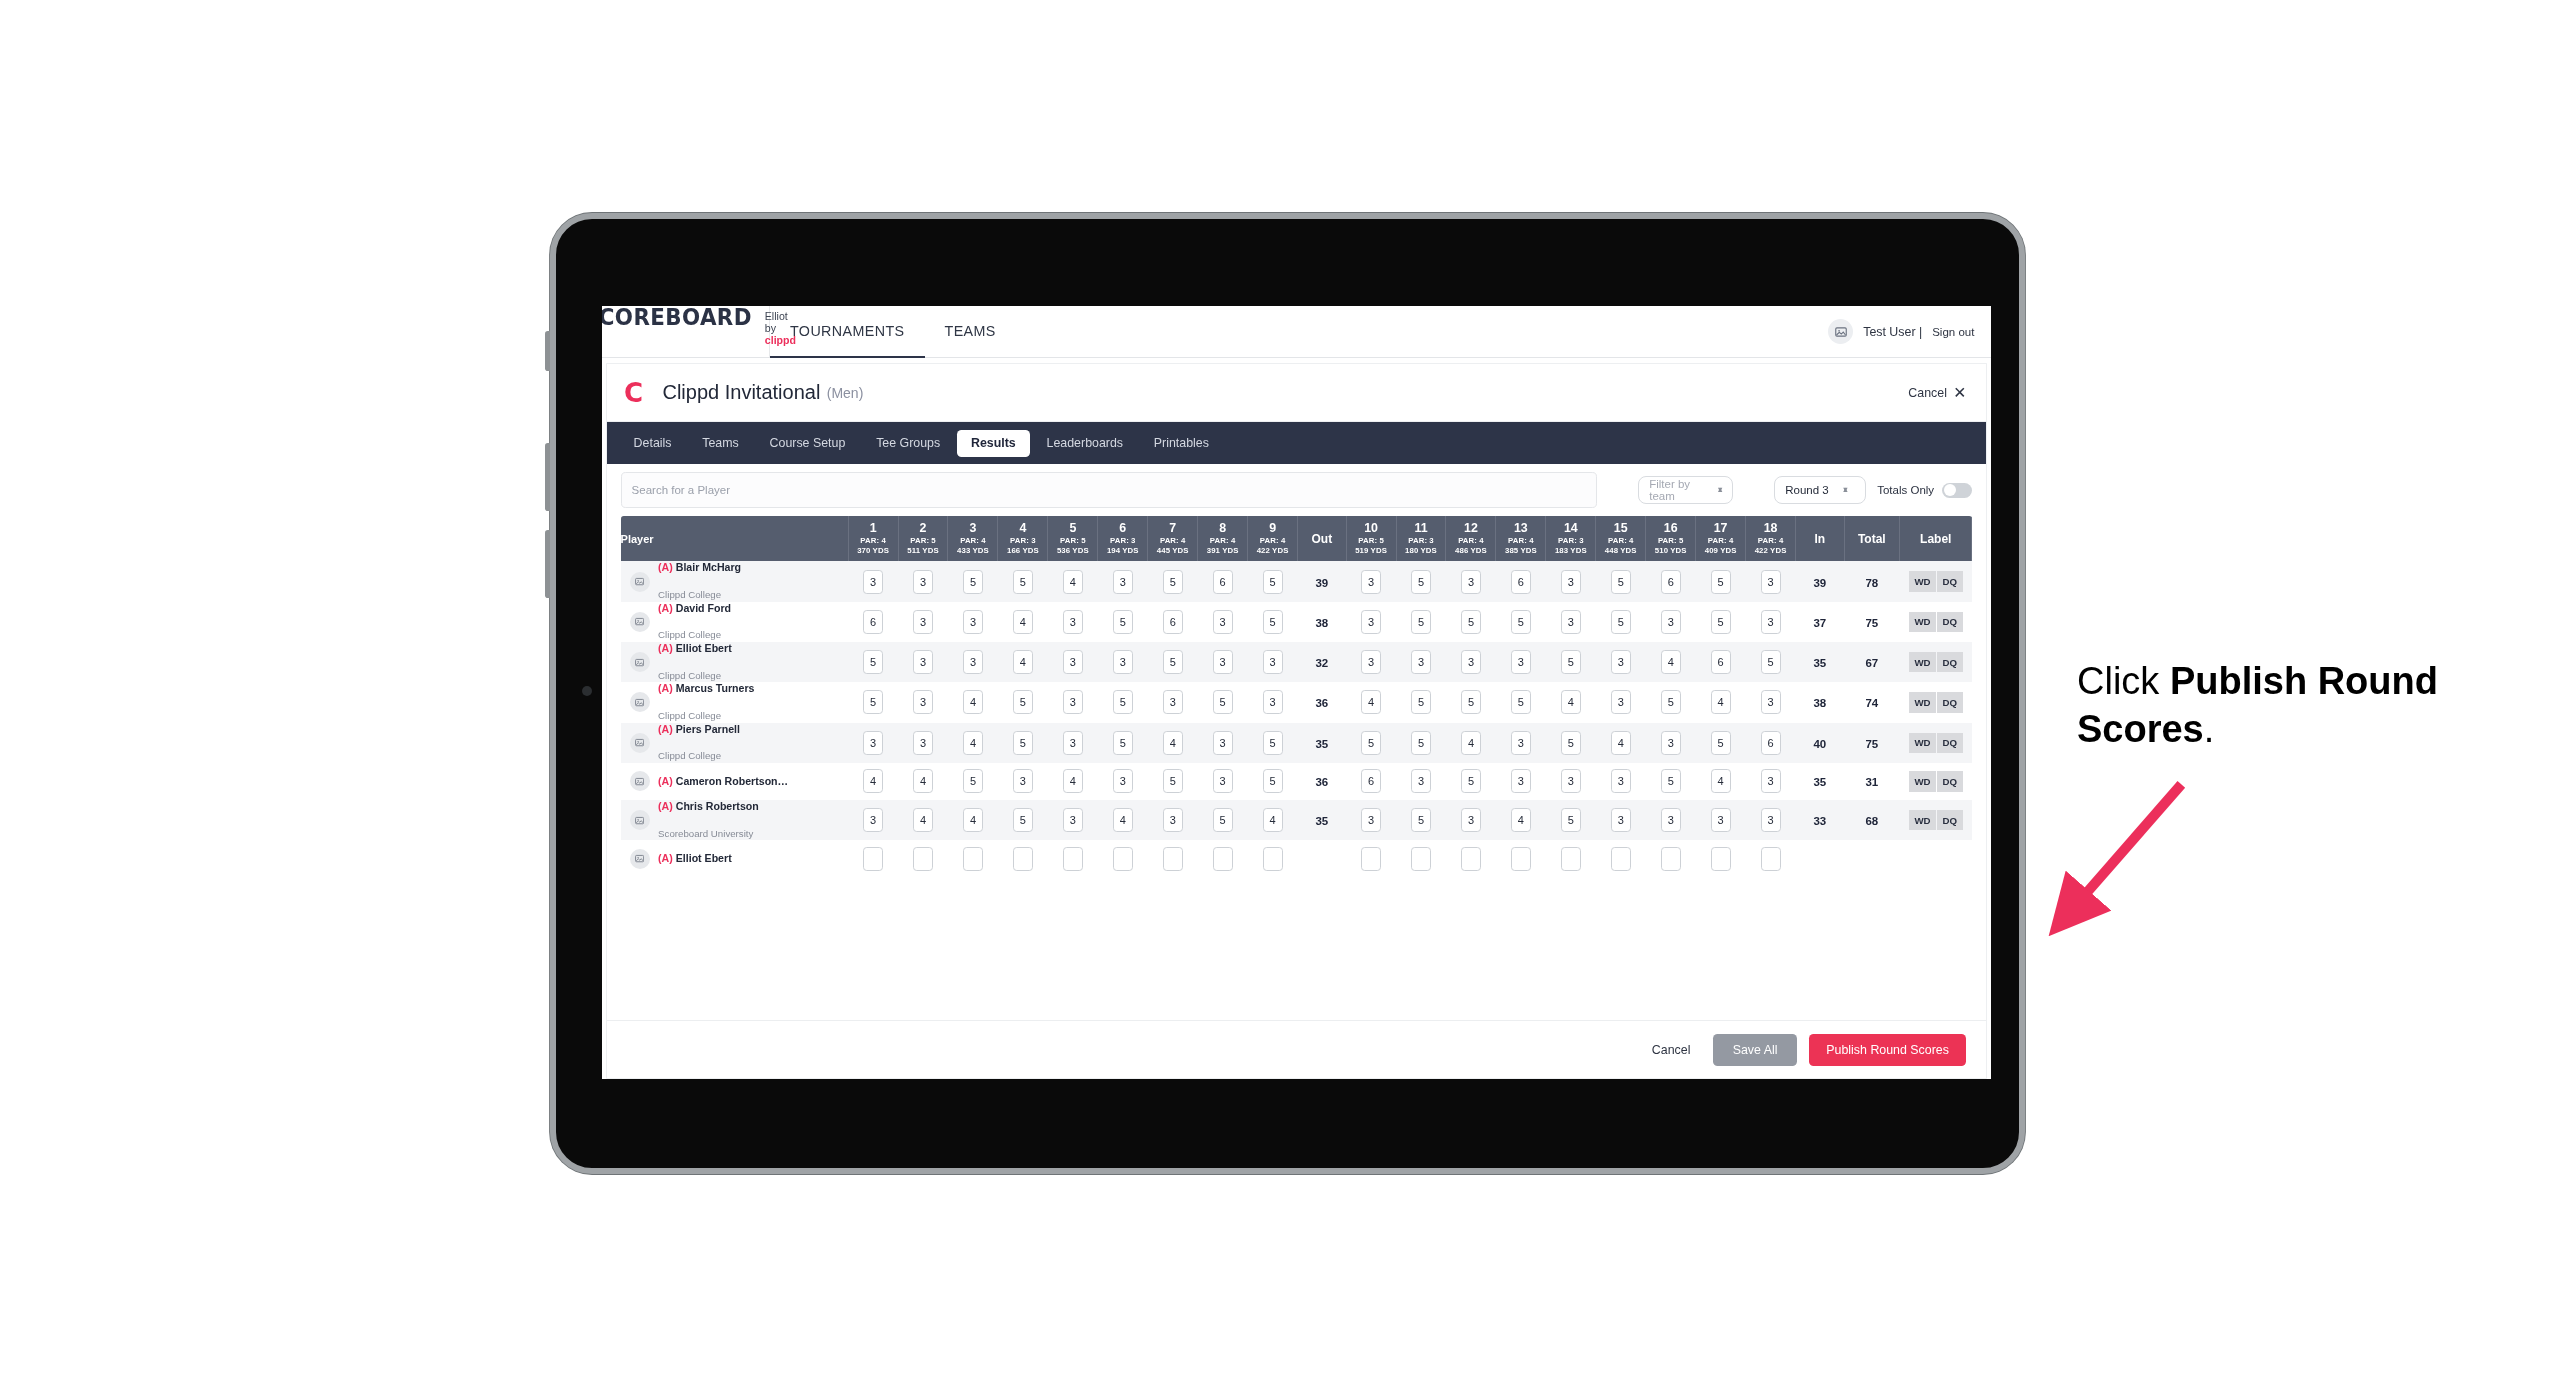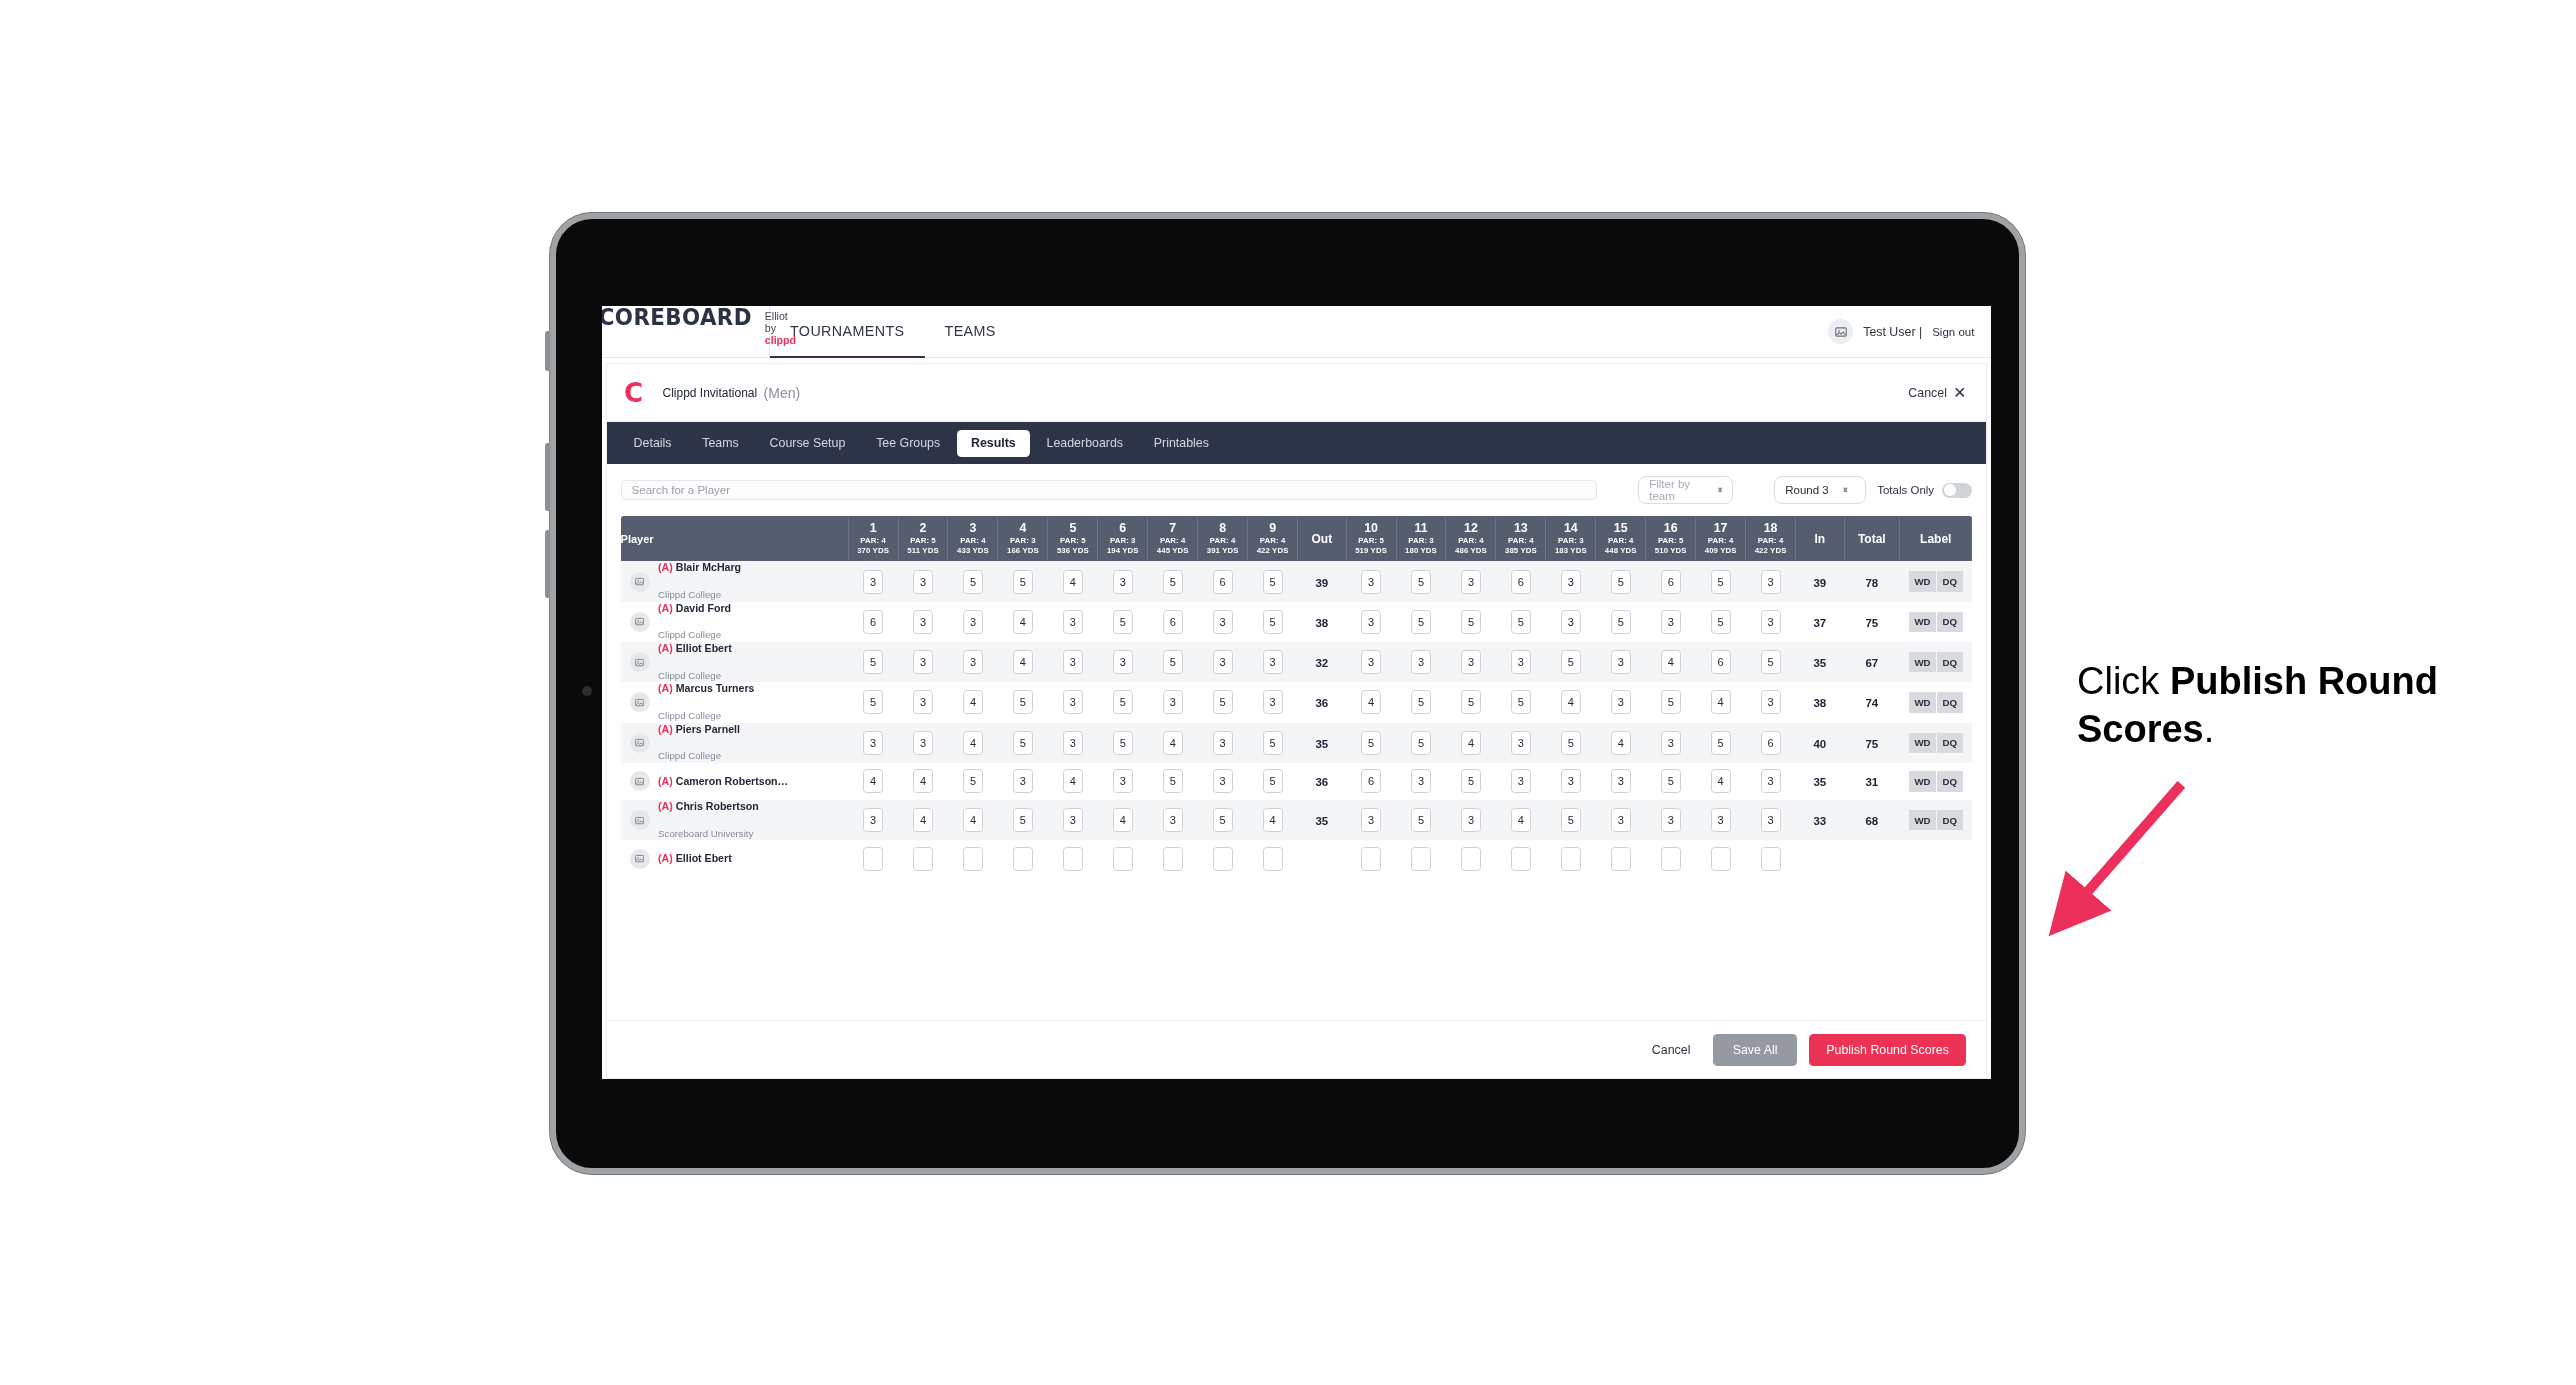--- a/index.html
+++ b/index.html
@@ -111,21 +111,21 @@
   #tourney-head {
     height: 58px; display: flex; align-items: center;
     padding: 0 20px 0 17.5px;
     border-bottom: 0.9px solid #eeeff1;
   }
   #tourney-logo {
     font-family: "DejaVu Sans", sans-serif;
     font-size: 26px; font-weight: 700; color: #ec2f5b;
     line-height: 1; margin-right: 19.3px;
   }
-  #tourney-name { font-size: 12px; color: #222838; }
+  #tourney-name { font-size: 20px; color: #222838; }
   #tourney-gender { font-size: 14px; color: #8b90a0; margin-left: 6.4px; }
   #cancel-top {
     margin-left: auto; display: flex; align-items: center; gap: 6.4px;
     font-size: 12.4px; color: #2f3544; cursor: pointer;
   }
   #cancel-top .x { font-size: 15.6px; line-height: 1; }
 
   
   #subnav {
     height: 42px; background: #2d3448;
@@ -139,21 +139,21 @@
   .subnav-item.active {
     background: #ffffff; color: #20263a; font-weight: 700;
   }
 
   
   #toolbar {
     height: 52px; display: flex; align-items: center;
     padding: 0 14px; gap: 11px; background: #fff;
   }
   #search-input {
-    flex: 1; height: 20px;
+    flex: 1; height: 36px;
     border: 0.9px solid #e4e6e9; border-radius: 4.6px;
     background: #fcfcfd;
     padding: 0 10px; font-size: 11.5px; color: #3b4150;
     font-family: "Liberation Sans", sans-serif;
     outline: none;
   }
   #search-input::placeholder { color: #9ba0ab; }
   .select-box {
     height: 28px; min-width: 92px;
     border: 0.9px solid #d9dce0; border-radius: 8px;

